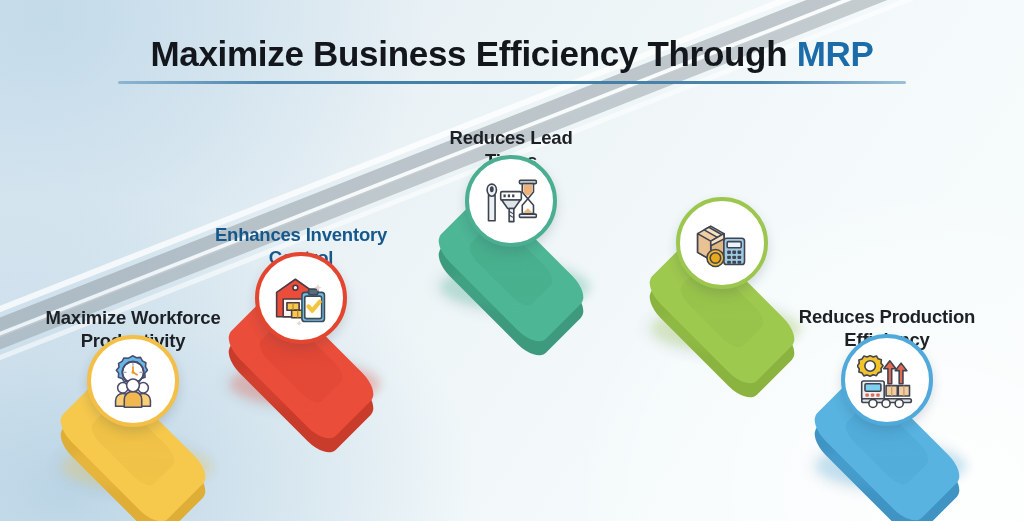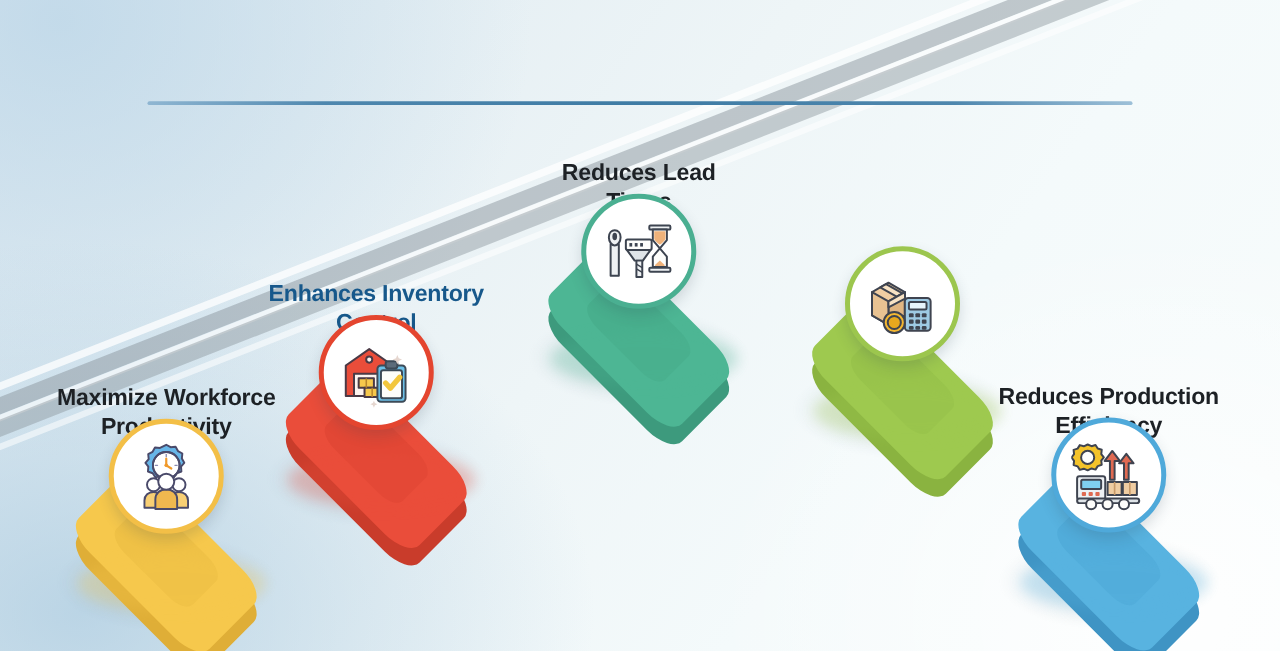--- a/index.html
+++ b/index.html
@@ -107,20 +107,23 @@
   <div class="tint-br"></div>
 
   <div class="roads">
     <div class="band b3"></div>
     <div class="band b1"></div>
     <div class="band b4"></div>
     <div class="band b2"></div>
     <div class="band b5"></div>
   </div>
 
+  <div class="title">
+    <span>Maximize Business Efficiency Through </span><span class="accent">MRP</span>
+  </div>
   <div class="title-rule"></div>
 
   <div class="node" id="n1">
     <div class="label">Maximize Workforce
 Productivity</div>
     <div class="podium">
       <div class="pshadow"></div>
       <div class="slab-wrap">
         <div class="slab-side" style="background:#dfae37"></div>
         <div class="slab-top" style="background:#f6c84c"></div>

